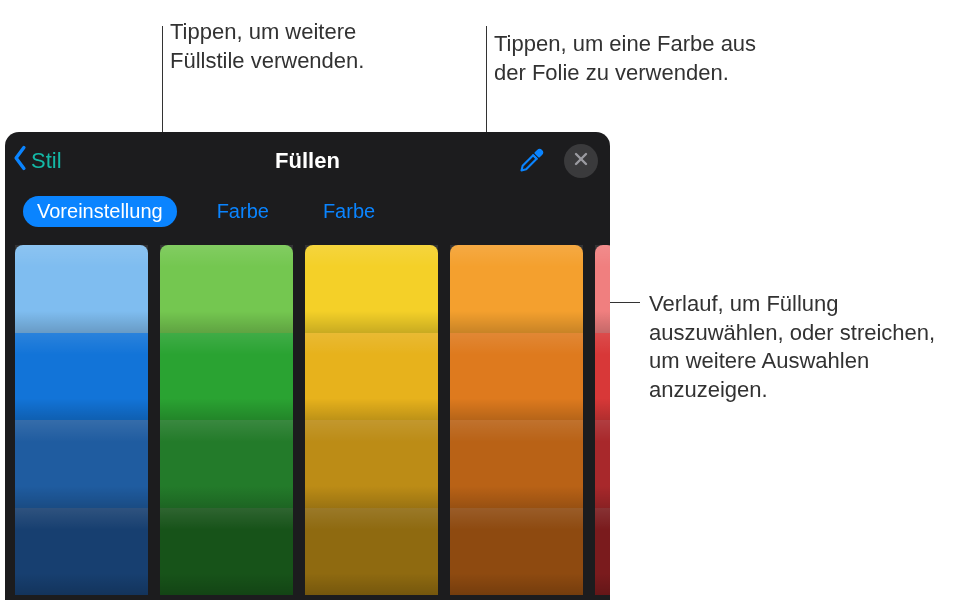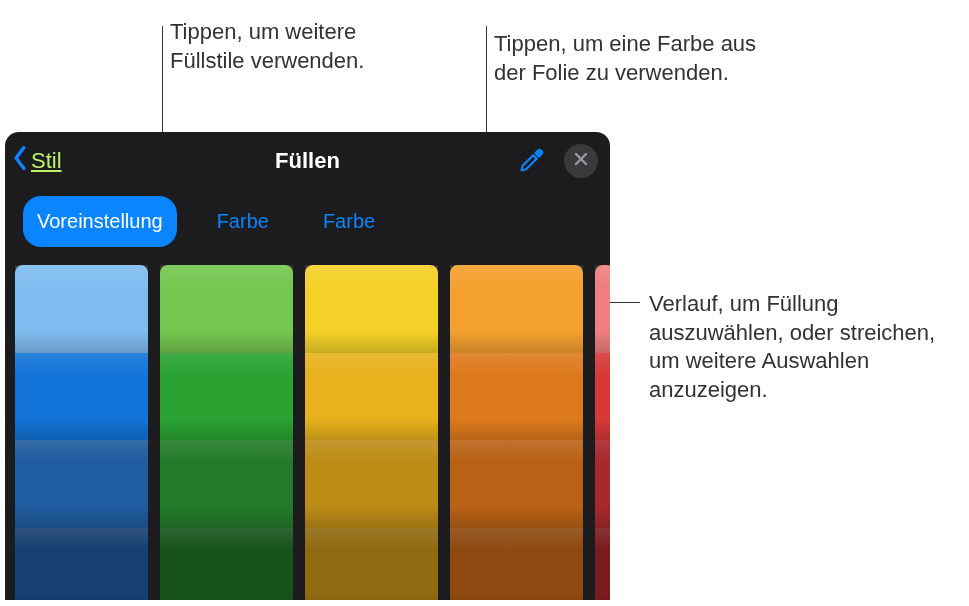--- a/index.html
+++ b/index.html
@@ -53,25 +53,24 @@
     justify-content: center;
     padding: 0 12px;
   }
   .back-btn {
     position: absolute;
     left: 6px;
     top: 0;
     height: 58px;
     display: flex;
     align-items: center;
-    color: #bef264;
+    color: #14b8a6;
     font-size: 22px;
     cursor: pointer;
     gap: 2px;
-    text-decoration: underline;
   }
   .back-btn svg { width: 18px; height: 26px; }
   .panel-title {
     color: #fff;
     font-size: 22px;
     font-weight: 600;
     text-align: center;
   }
   .eyedropper-btn {
     position: absolute;
@@ -103,21 +102,21 @@
   
   .tabs {
     display: flex;
     padding: 6px 18px 12px 18px;
     gap: 26px;
     align-items: center;
   }
   .tab {
     font-size: 20px;
     color: #0a84ff;
-    padding: 14px 14px;
+    padding: 4px 14px;
     border-radius: 18px;
     cursor: pointer;
   }
   .tab.active {
     background: #0a84ff;
     color: #fff;
   }
 
   
   .swatch-scroll {

